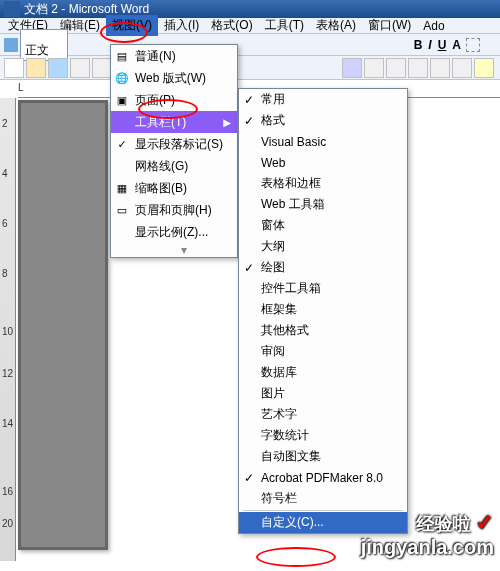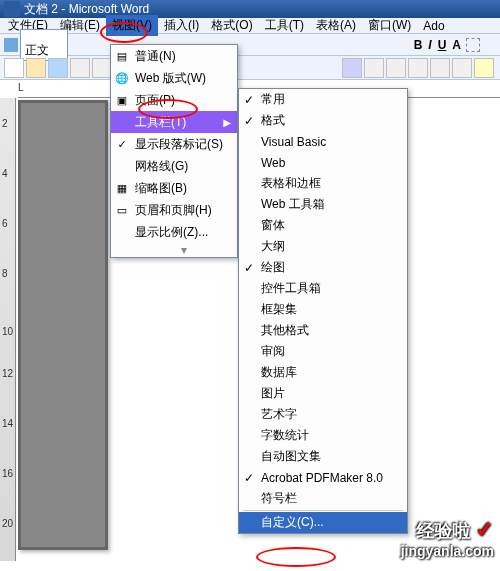--- a/index.html
+++ b/index.html
@@ -221,21 +221,21 @@
   font-size: 18px;
   font-weight: bold;
   color: #fff;
   text-shadow: 1px 1px 2px #000, -1px -1px 2px #000;
 }
 .wm-check {
   color: red;
   font-size: 22px;
 }
 .wm-bottom {
-  font-size: 14px;
+  font-size: 20px;
   font-weight: bold;
   color: #fff;
   text-shadow: 1px 1px 2px #000, -1px -1px 2px #000;
 }
 .style-box {
   border: 1px solid #7a9ac0;
   background: #fff;
   padding: 12px 18px 1px 4px;
   margin-right: 2px;
 }
@@ -302,21 +302,21 @@
     <span class="tick" style="left:0">L</span>
   </div>
   <div class="ruler-v" id="rv">
       <div class="vtick" style="top: 20px;">2</div>
       <div class="vtick" style="top: 70px;">4</div>
       <div class="vtick" style="top: 120px;">6</div>
       <div class="vtick" style="top: 170px;">8</div>
       <div class="vtick" style="top: 228px;">10</div>
       <div class="vtick" style="top: 270px;">12</div>
       <div class="vtick" style="top: 320px;">14</div>
-      <div class="vtick" style="top: 370px;">16</div>
+      <div class="vtick" style="top: 388px;">16</div>
       <div class="vtick" style="top: 420px;">20</div>
     </div>
   <div class="page"></div>
 </div>
 
 <div class="dropdown1">
   <div class="dd-item">
     <span class="dd-icon">▤</span>
     <span>普通(N)</span>
   </div>

